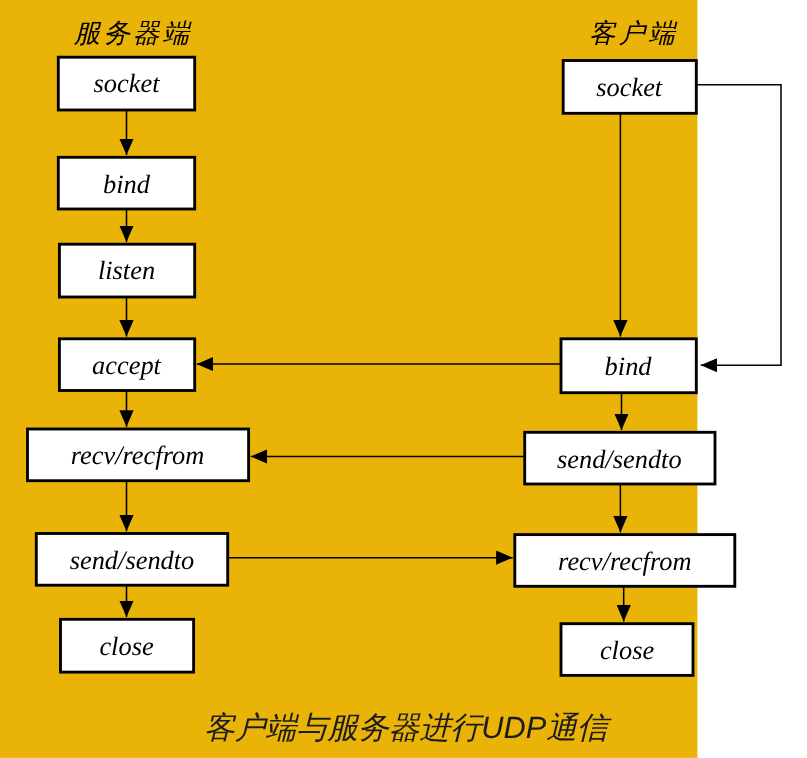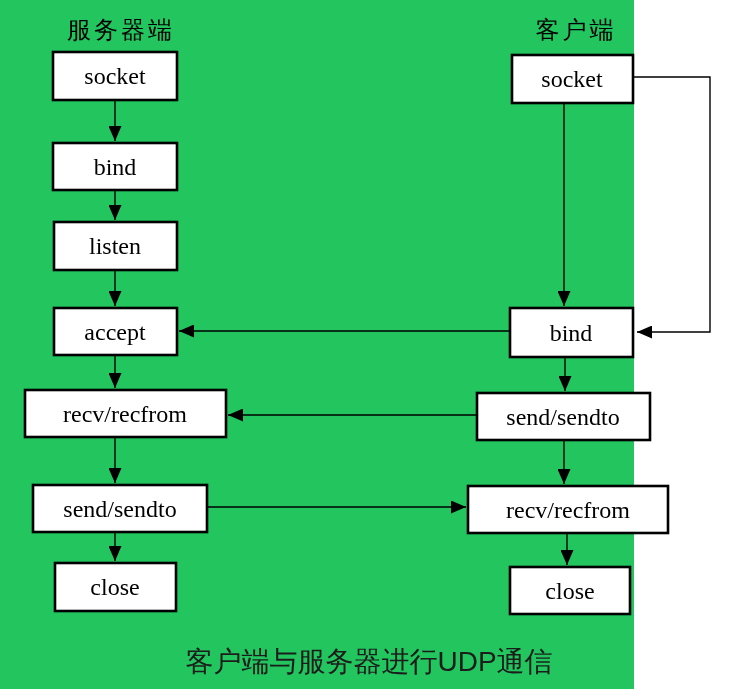--- a/index.html
+++ b/index.html
@@ -7,21 +7,22 @@
     padding: 0;
     background: #ffffff;
     width: 734px;
     height: 689px;
     overflow: hidden;
   }
   .stage {
     position: relative;
     width: 634px;
     height: 689px;
-    background: #22c55e;
+    background: #eab308;
+    font-style: italic;
   }
   svg.diagram {
     display: block;
     width: 734px;
     height: 689px;
   }
   .flow-box {
     fill: #ffffff;
     stroke: #000000;
     stroke-width: 2.6px;

